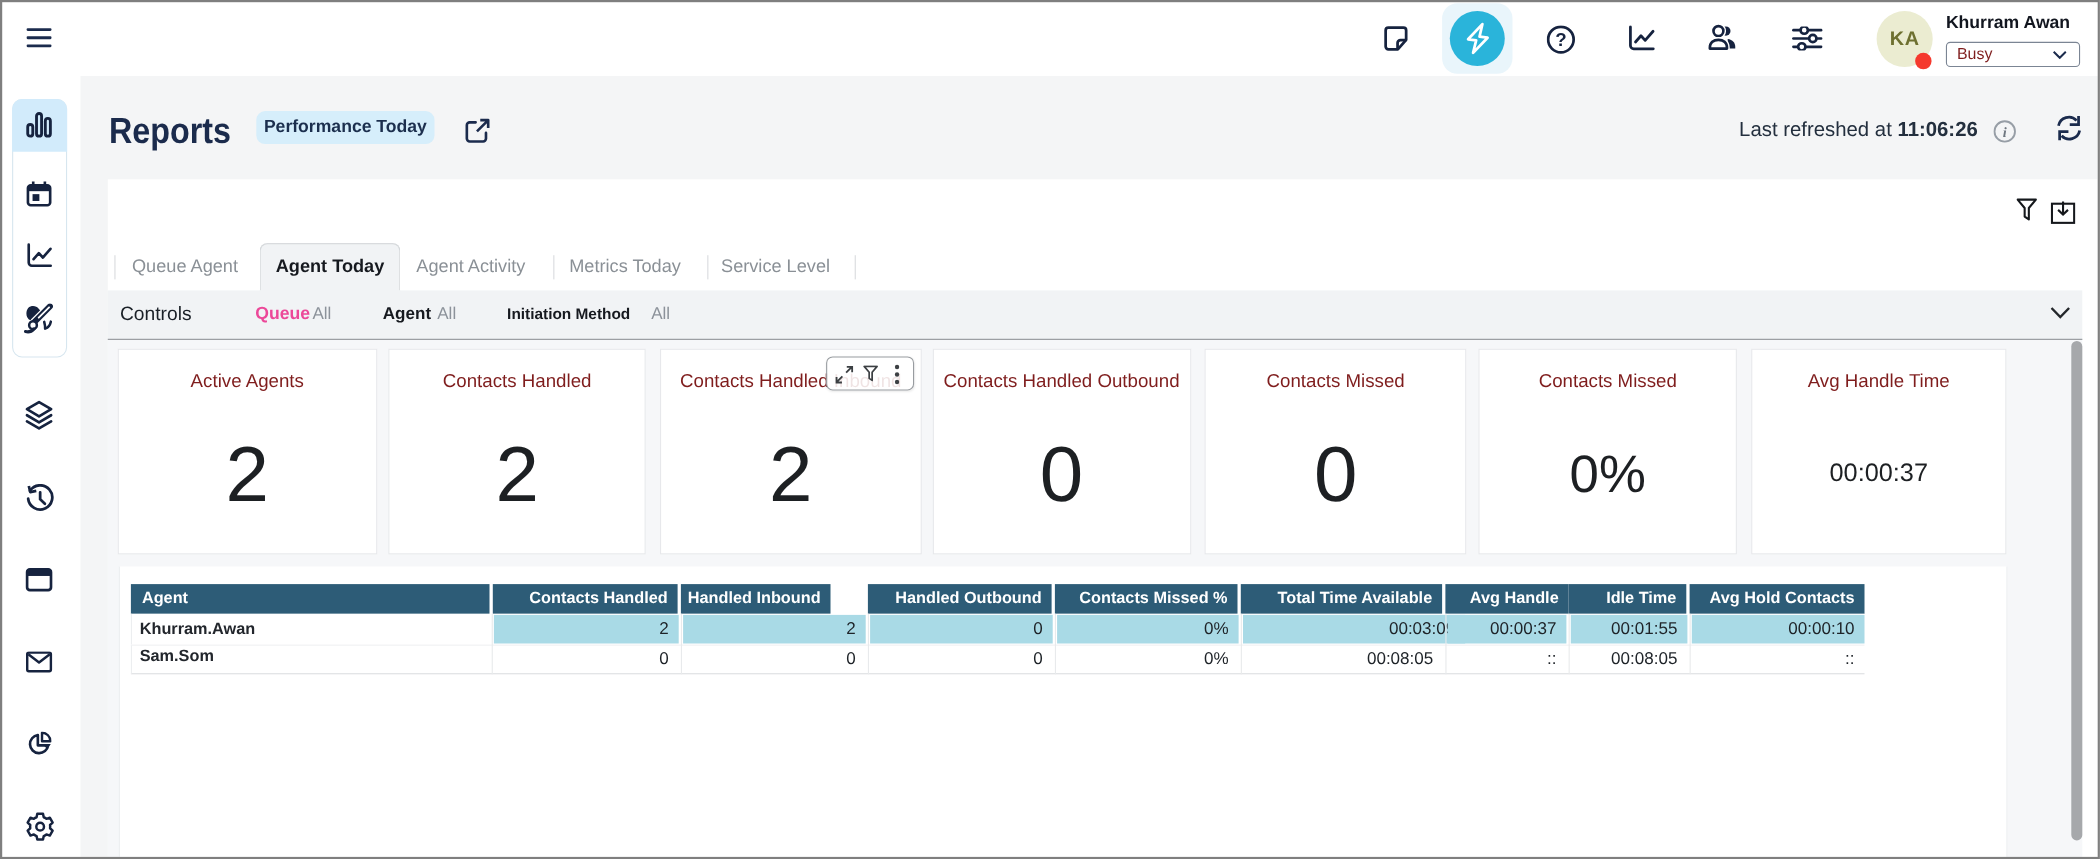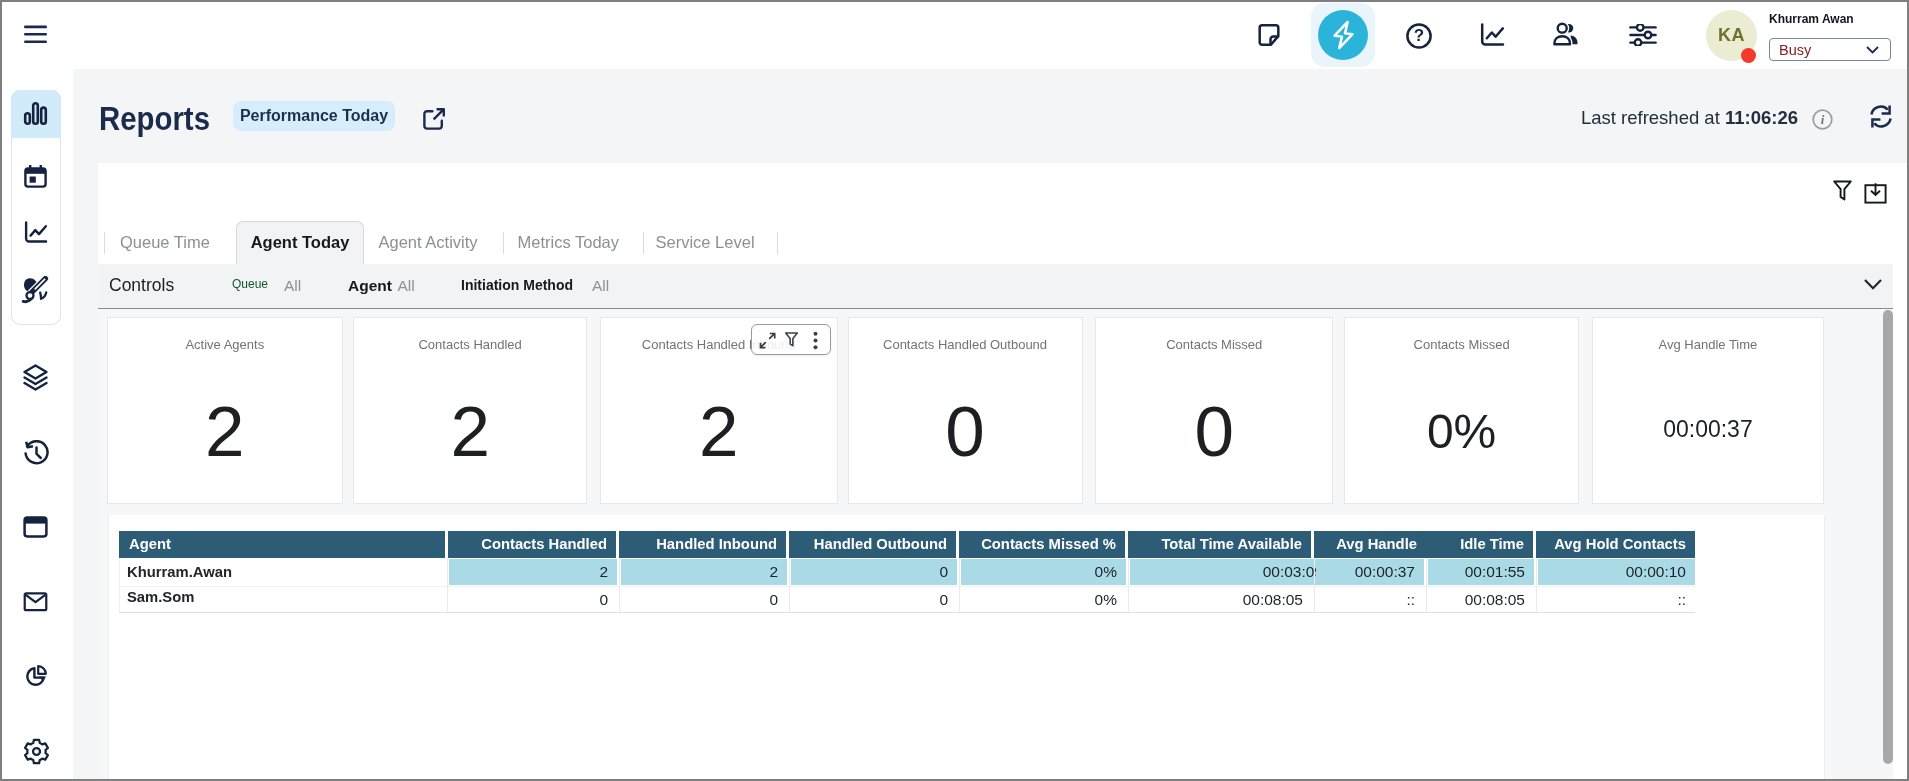--- a/index.html
+++ b/index.html
@@ -6,21 +6,21 @@
   html,body { width:1909px; height:781px; overflow:hidden; }
   body { font-family:"Liberation Sans", sans-serif; position:relative; background:#fff; }
   .abs { position:absolute; }
   #frame { position:absolute; left:0; top:0; width:1909px; height:781px; border:2px solid #7f7f7f; z-index:50; pointer-events:none; }
   #header { position:absolute; left:2px; top:2px; width:1905px; height:67px; background:#fff; }
   #sidebar { position:absolute; left:2px; top:69px; width:71px; height:710px; background:#fff; }
   #mainbg { position:absolute; left:73px; top:69px; width:1834px; height:710px; background:#f4f5f6; }
   #panel { position:absolute; left:98px; top:163px; width:1809px; height:616px; background:#ffffff; }
   svg { display:block; }
   .card { position:absolute; top:317px; width:236px; height:187px; background:#fff; border:1px solid #e7e8eb; }
-  .ct { position:absolute; left:0; top:18.5px; width:100%; text-align:center; font-size:13px; color:#737373; white-space:nowrap; }
+  .ct { position:absolute; left:0; top:18.5px; width:100%; text-align:center; font-size:17px; color:#7f1d1d; white-space:nowrap; }
   .cv { position:absolute; left:0; top:77.5px; width:100%; text-align:center; font-size:71px; line-height:1; color:#1d2023; }
   .cv2 { position:absolute; left:0; top:89.9px; width:100%; text-align:center; font-size:48px; line-height:1; color:#1d2023; }
   .cv3 { position:absolute; left:0; top:100px; width:100%; text-align:center; font-size:23px; line-height:1; color:#1d2023; }
   .th { position:absolute; top:531px; height:27px; background:#2d5c77; color:#fff; font-size:14.8px; font-weight:bold; line-height:27px; text-align:right; padding-right:9px; }
   .tn { position:absolute; left:120px; width:300px; font-size:14.8px; font-weight:bold; color:#22262c; padding-left:7px; display:flex; align-items:center; }
   .td { position:absolute; font-size:15.5px; color:#1e2328; text-align:right; padding-right:9px; display:flex; align-items:center; justify-content:flex-end; }
   .td.b { background:#a9dae6; }
   .vsep { position:absolute; top:558px; width:1px; height:55px; background:#e8eaec; }
   .tabt { font-size:16.5px; white-space:nowrap; }
 </style>
@@ -76,21 +76,21 @@
       <line x1="1.4" y1="11" x2="26.6" y2="11"></line>
       <line x1="1.4" y1="18.6" x2="26.6" y2="18.6"></line>
     </g>
     <circle cx="11.2" cy="3.4" r="3.3" fill="#fff" stroke="#16233f" stroke-width="2.4"></circle>
     <circle cx="19" cy="11" r="3.3" fill="#fff" stroke="#16233f" stroke-width="2.4"></circle>
     <circle cx="9" cy="18.6" r="3.3" fill="#fff" stroke="#16233f" stroke-width="2.4"></circle>
   </svg>
 
   <div class="abs" style="left:1706px;top:10px;width:51px;height:51px;border-radius:50%;background:#ebecd1;text-align:center;line-height:51px;font-size:18px;font-weight:bold;color:#6e7030;letter-spacing:0.5px">KA</div>
   <div class="abs" style="left:1741px;top:48px;width:15px;height:15px;border-radius:50%;background:#f5392d"></div>
-  <div class="abs" style="left:1769px;top:12px;font-size:12px;font-weight:bold;color:#12161f">Khurram Awan</div>
+  <div class="abs" style="left:1769px;top:12px;font-size:16px;font-weight:bold;color:#12161f">Khurram Awan</div>
 
   <div class="abs" style="left:1769px;top:38px;width:122px;height:23px;border:1px solid #7b8594;border-radius:4px;background:#fff">
     <span class="abs" style="left:9px;top:3px;font-size:14.5px;color:#7f1d1d">Busy</span>
     <svg class="abs" style="right:11px;top:7px" width="13" height="8" viewBox="0 0 13 8">
       <path d="M1 1 L6.5 6.5 L12 1" fill="none" stroke="#1b2b4d" stroke-width="1.8"></path>
     </svg>
   </div>
 </div>
 <div id="side-items">
 
@@ -193,30 +193,30 @@
   <svg class="abs" style="left:1864px;top:181px" width="23" height="23" viewBox="0 0 23 23">
     <rect x="1.4" y="4.2" width="20.2" height="17.4" fill="none" stroke="#15181c" stroke-width="1.9"></rect>
     <path d="M11.5 2.2 v11.4 M7 9.8 l4.5 4.2 l4.5 -4.2" fill="none" stroke="#15181c" stroke-width="1.9"></path>
   </svg>
 
   <div class="abs" style="left:103.5px;top:232px;width:1px;height:22px;background:#d9dbde"></div>
   <div class="abs" style="left:503px;top:232px;width:1px;height:22px;background:#d9dbde"></div>
   <div class="abs" style="left:642.5px;top:232px;width:1px;height:22px;background:#d9dbde"></div>
   <div class="abs" style="left:776.5px;top:232px;width:1px;height:22px;background:#d9dbde"></div>
   <div class="abs" style="left:236px;top:221px;width:128px;height:44px;background:#f1f3f5;border:1px solid #d5d8db;border-bottom:none;border-radius:7px 7px 0 0"></div>
-  <div class="abs tabt" style="left:120px;top:233px;color:#8a9096">Queue Time</div>
+  <div class="abs tabt" style="left:120px;top:233px;color:#8a9096">Queue Agent</div>
   <div class="abs tabt" style="left:236px;width:128px;text-align:center;top:233px;font-weight:bold;color:#16191f">Agent Today</div>
   <div class="abs tabt" style="left:378.5px;top:233px;color:#8a9096">Agent Activity</div>
   <div class="abs tabt" style="left:517.5px;top:233px;color:#8a9096">Metrics Today</div>
   <div class="abs tabt" style="left:655.5px;top:233px;color:#8a9096">Service Level</div>
 
   <div class="abs" style="left:98px;top:264px;width:1795.4px;height:45px;background:#f1f3f5;border-bottom:1px solid #888b90"></div>
   <div class="abs" style="left:236px;top:264px;width:128px;height:2px;background:#f1f3f5"></div>
   <div class="abs" style="left:109px;top:274.5px;font-size:17.5px;color:#1a2027">Controls</div>
-  <div class="abs" style="left:232px;top:276.5px;font-size:12px;font-weight:normal;color:#14532d">Queue</div>
+  <div class="abs" style="left:232px;top:276.5px;font-size:16px;font-weight:bold;color:#ec4899">Queue</div>
   <div class="abs" style="left:284px;top:276.5px;font-size:15.5px;color:#8c929a">All</div>
   <div class="abs" style="left:348px;top:276.5px;font-size:15.5px;font-weight:bold;color:#16191f">Agent</div>
   <div class="abs" style="left:397.5px;top:276.5px;font-size:15.5px;color:#8c929a">All</div>
   <div class="abs" style="left:461px;top:276.5px;font-size:14px;font-weight:bold;color:#16191f">Initiation Method</div>
   <div class="abs" style="left:592px;top:276.5px;font-size:15.5px;color:#8c929a">All</div>
   <svg class="abs" style="left:1864px;top:279px" width="18" height="11" viewBox="0 0 18 11">
     <path d="M1 1 L9 9.2 L17 1" fill="none" stroke="#24272b" stroke-width="2.2"></path>
   </svg>
 
   <div class="abs" style="left:98px;top:309px;width:1795.4px;height:470px;background:#f6f7f9"></div>
@@ -264,21 +264,21 @@
       </svg>
     </div>
   </div>
 
   <div class="abs" style="left:108px;top:515px;width:1716.5px;height:264px;background:#ffffff;border-left:1px solid #eceef0;border-right:1px solid #eceef0"></div>
   <div id="table">
 
     <div class="abs" style="left:119px;top:531px;width:1576px;height:27px;background:#ffffff"></div>
     <div class="th" style="left:119px;width:326px;text-align:left;padding-left:10px">Agent</div>
     <div class="th" style="left:448px;width:168px">Contacts Handled</div>
-    <div class="th" style="left:619px;width:167px">Handled Inbound</div>
+    <div class="th" style="left:619px;width:136px">Handled Inbound</div>
     <div class="th" style="left:789px;width:167px">Handled Outbound</div>
     <div class="th" style="left:959px;width:166px">Contacts Missed %</div>
     <div class="th" style="left:1128px;width:183px">Total Time Available</div>
     <div class="th" style="left:1314px;width:112px">Avg Handle</div>
     <div class="th" style="left:1426px;width:107px">Idle Time</div>
     <div class="th" style="left:1536px;width:159px">Avg Hold Contacts</div>
 
     <div class="abs" style="left:119px;top:558px;width:1576px;height:28px;background:#fff;border-left:1px solid #eceef0"></div>
     <div class="tn" style="top:558px;height:28px">Khurram.Awan</div>
     <div class="td b" style="top:559px;height:26px;left:449px;width:168px">2</div>

